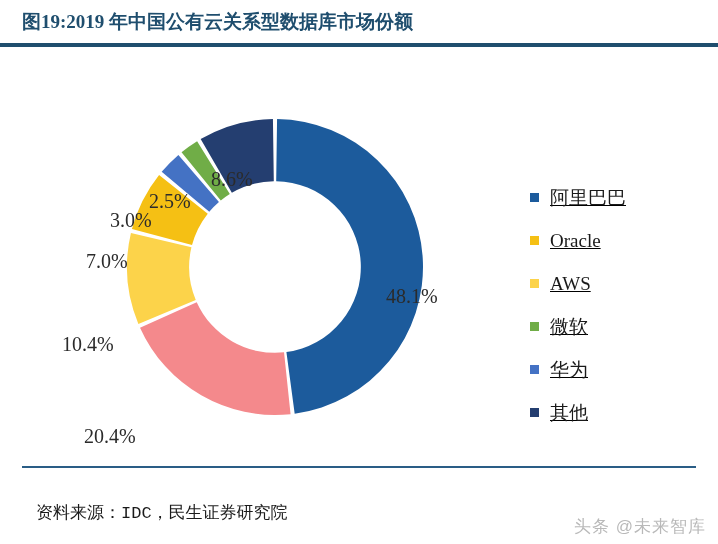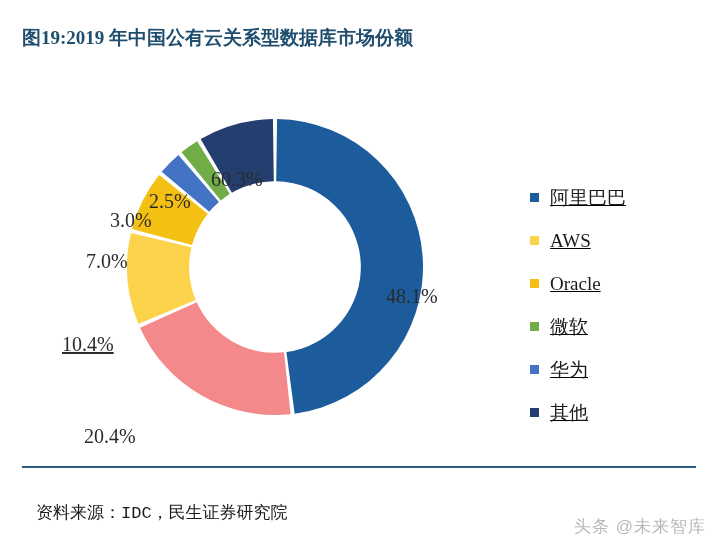--- a/index.html
+++ b/index.html
@@ -12,21 +12,21 @@
     height: 544px;
     position: relative;
     overflow: hidden;
     font-family: "Liberation Serif", "DejaVu Serif", serif;
   }
 
   
   #title-block {
     position: absolute;
     left: 0;
-    top: 16px;
+    top: 0;
     width: 590px;
     height: 50px;
   }
   #page-title {
     position: absolute;
     left: 22px;
     top: 9px;
     font-size: 19px;
     font-weight: bold;
     color: #1F4E6E;
@@ -157,39 +157,39 @@
           <path d="M 41.69186510195814 59.788306569375905 A 148 148 0 0 1 58.37198954219964 42.897245372973885 L 98.95575393447581 89.98040231632486 A 85.83999999999999 85.83999999999999 0 0 0 89.28128175913572 99.77721781023803 Z" fill="#4472C4"></path>
           <path d="M 61.539755964770436 40.242940152357775 A 148 148 0 0 1 77.09837514554066 29.16146518242084 L 109.81705758441359 82.0136498058041 A 85.83999999999999 85.83999999999999 0 0 0 100.79305845956685 88.44090528836752 Z" fill="#70AD47"></path>
           <path d="M 80.64236592408317 27.035386709324783 A 148 148 0 0 1 152.93359730980646 7.014426446622963 L 153.80148643968775 69.16836733904134 A 85.83999999999999 85.83999999999999 0 0 0 111.87257223596825 80.78052429140838 Z" fill="#243E70"></path>
         </g>
     </svg>
   </div>
 
   <div id="slice-labels">
       <div class="slice-label" style="left: 386px; top: 235px;">48.1%</div>
       <div class="slice-label" style="left: 84px; top: 375px;">20.4%</div>
-      <div class="slice-label" style="left: 62px; top: 283px; text-decoration: underline;">10.4%</div>
+      <div class="slice-label" style="left: 62px; top: 283px;">10.4%</div>
       <div class="slice-label" style="left: 86px; top: 200px; text-align: right;">7.0%</div>
       <div class="slice-label" style="left: 110px; top: 159px;">3.0%</div>
       <div class="slice-label" style="left: 149px; top: 140px;">2.5%</div>
-      <div class="slice-label" style="left: 211px; top: 118px;">60.3%</div>
+      <div class="slice-label" style="left: 211px; top: 118px;">8.6%</div>
     </div>
 
   <div id="legend">
       <div class="legend-item">
         <span class="legend-swatch" style="background: rgb(28, 91, 156);"></span>
         <span class="legend-label">阿里巴巴</span>
       </div>
       <div class="legend-item">
+        <span class="legend-swatch" style="background: rgb(245, 192, 20);"></span>
+        <span class="legend-label">Oracle</span>
+      </div>
+      <div class="legend-item">
         <span class="legend-swatch" style="background: rgb(252, 211, 74);"></span>
         <span class="legend-label">AWS</span>
-      </div>
-      <div class="legend-item">
-        <span class="legend-swatch" style="background: rgb(245, 192, 20);"></span>
-        <span class="legend-label">Oracle</span>
       </div>
       <div class="legend-item">
         <span class="legend-swatch" style="background: rgb(112, 173, 71);"></span>
         <span class="legend-label">微软</span>
       </div>
       <div class="legend-item">
         <span class="legend-swatch" style="background: rgb(68, 114, 196);"></span>
         <span class="legend-label">华为</span>
       </div>
       <div class="legend-item">

